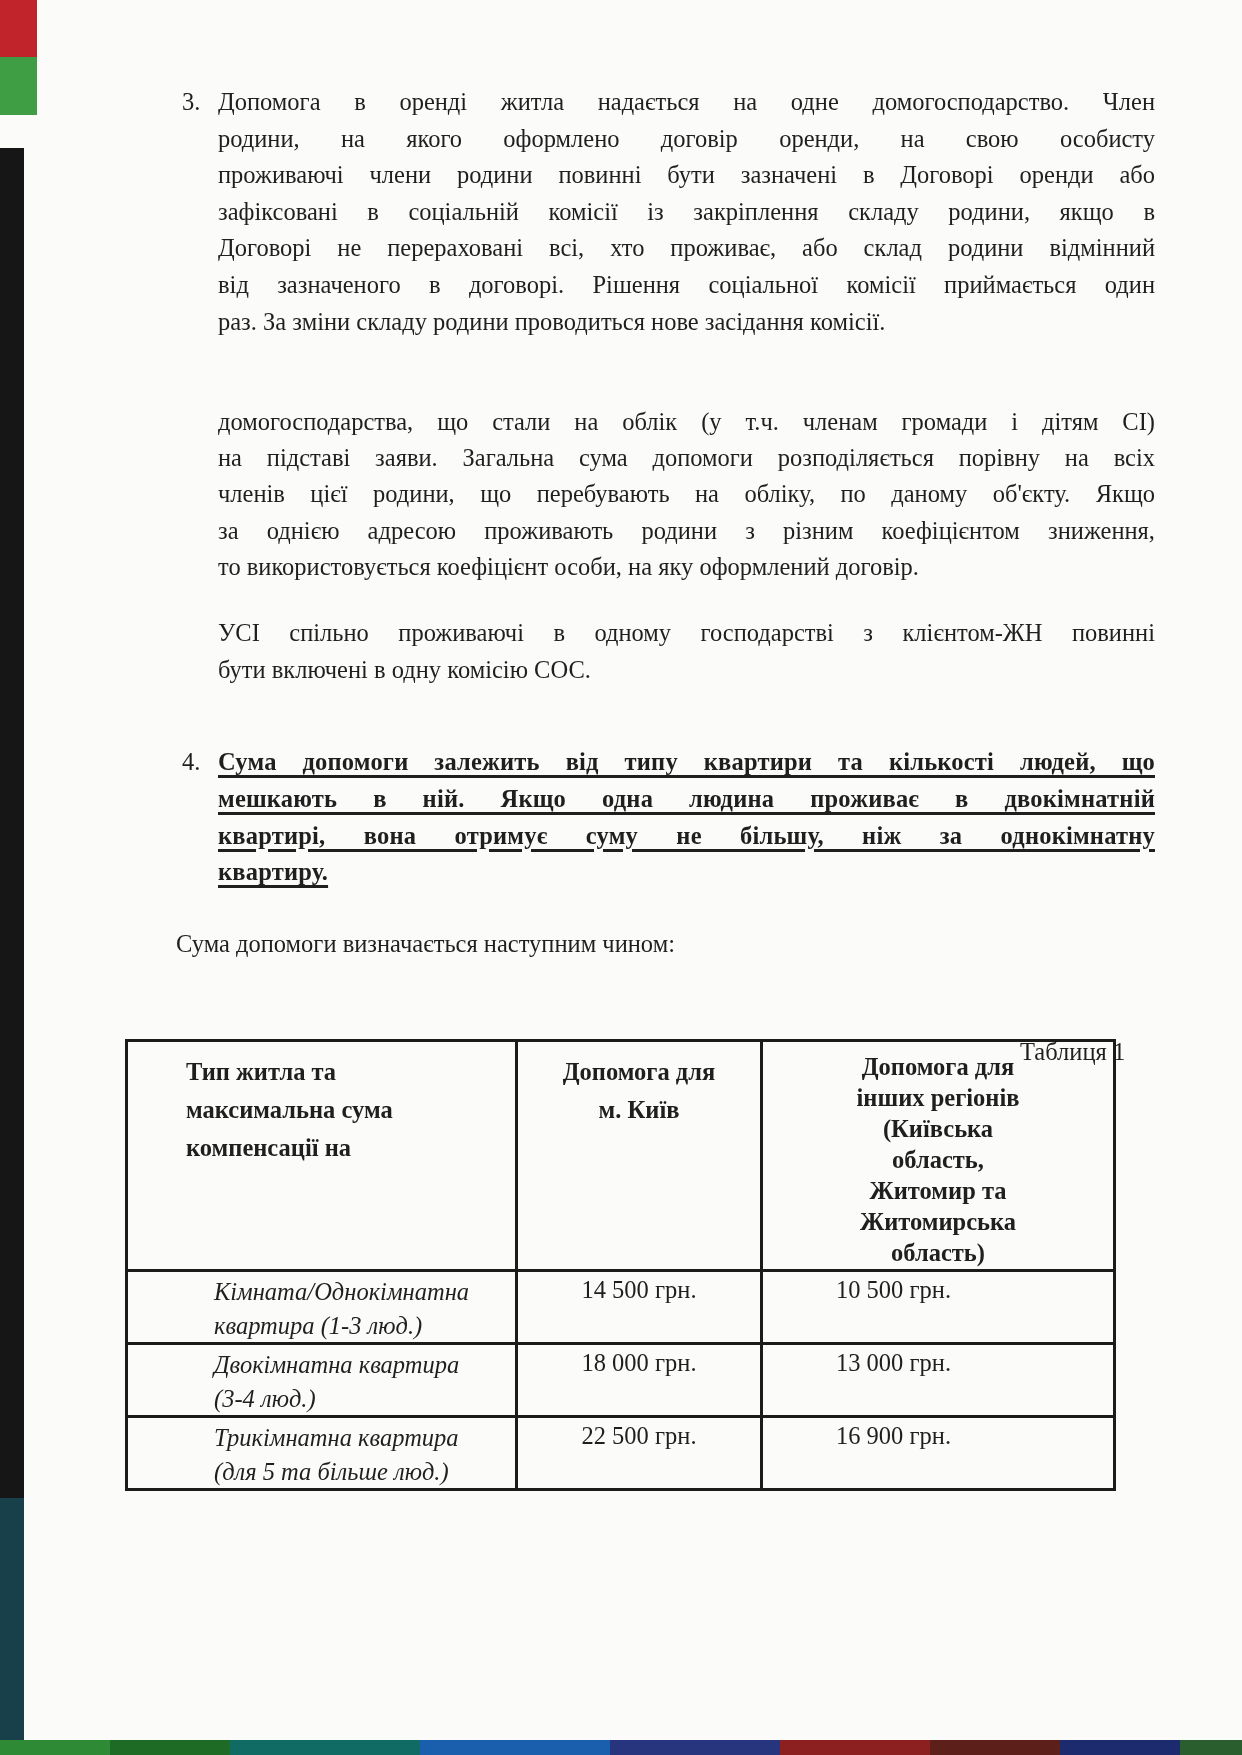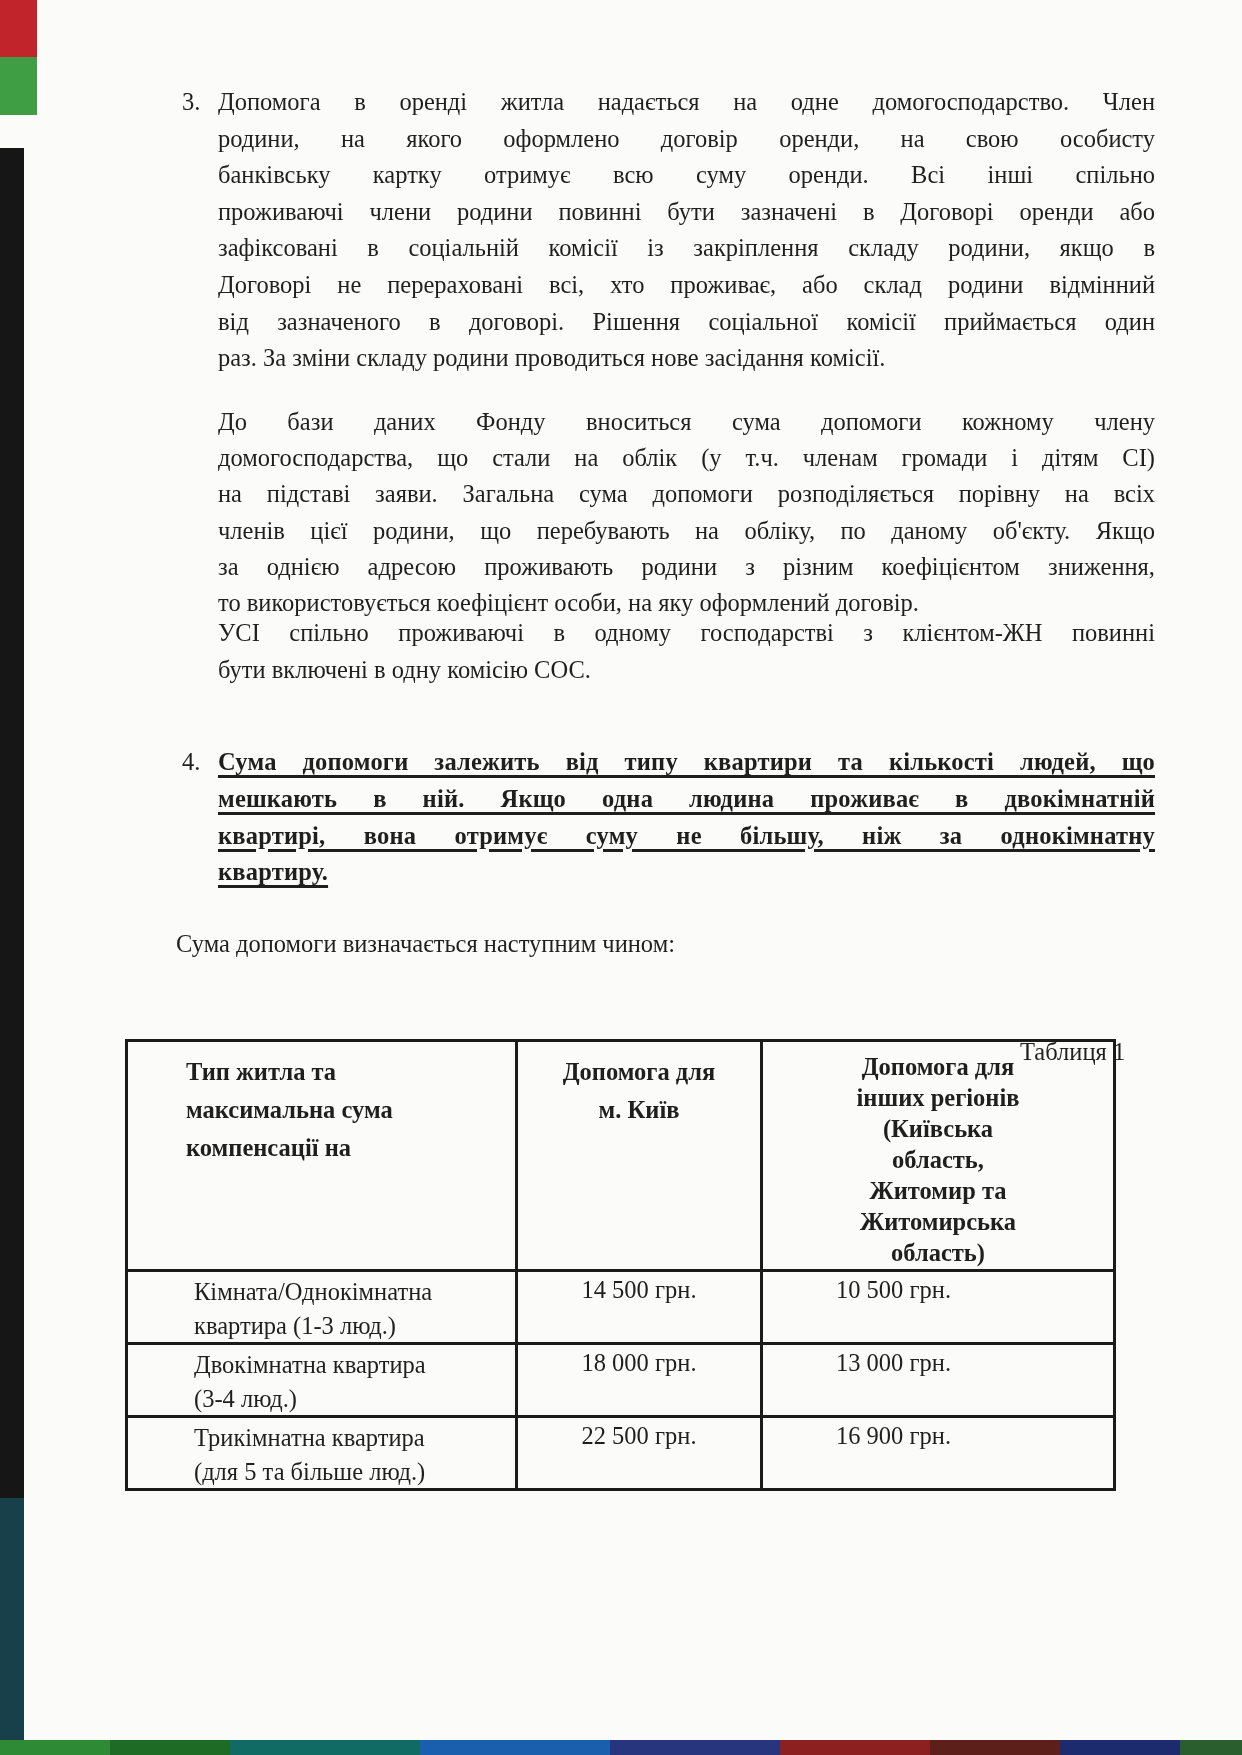--- a/index.html
+++ b/index.html
@@ -46,21 +46,21 @@
     border-radius: 14px;
   }
   table.tbl td { border: 3px solid #1b1b1b; vertical-align: top; overflow: hidden; }
   tr.hrow  { height: 230px; }
   tr.brow1 { height: 68px; }
   tr.brow2 { height: 66px; }
   tr.brow3 { height: 68px; }
   td.c1h { padding: 11px 10px 0 58px; font-weight: bold; line-height: 38px; }
   td.c2h { padding-top: 11px; font-weight: bold; line-height: 38px; text-align: center; }
   td.c3h { padding-top: 9px;  font-weight: bold; line-height: 31px; text-align: center; }
-  td.c1  { padding: 3px 8px 0 66px; line-height: 33.5px; }
+  td.c1  { padding: 3px 8px 0 86px; line-height: 33.5px; font-style: italic; }
   td.amt { text-align: center; line-height: 33px; }
   td.a3  { padding-right: 90px; }
   
   .art { position: absolute; }
   .art-red   { left: 0; top: 0;    width: 37px; height: 57px; }
   .art-green { left: 0; top: 57px; width: 37px; height: 58px; }
   .art-barU  { left: 0; top: 148px;  width: 24px; height: 1350px; }
   .art-barL  { left: 0; top: 1498px; width: 24px; height: 246px; }
   .faint-line { position: absolute; left: 0; top: 1747px; width: 1242px; height: 3px; }
   .bottom-strip {
@@ -71,30 +71,28 @@
 </style>
 </head>
 <body>
 
 <div class="page" style="background: rgb(251, 251, 249); color: rgb(31, 31, 31);">
 
   <div class="par p3">
     <span class="num">3.</span>
     <div class="jl">Допомога в оренді житла надається на одне домогосподарство. Член</div>
     <div class="jl">родини, на якого оформлено договір оренди, на свою особисту</div>
-    <div class="jl">банківську картку отримує всю суму оренди.  Всі інші спільно</div>
     <div class="jl">проживаючі члени родини повинні бути зазначені в Договорі оренди або</div>
     <div class="jl">зафіксовані в соціальній комісії із закріплення складу родини, якщо в</div>
     <div class="jl">Договорі не перераховані всі, хто проживає, або склад родини відмінний</div>
     <div class="jl">від зазначеного в договорі. Рішення соціальної комісії приймається один</div>
     <div class="ll">раз. За зміни складу родини проводиться нове засідання комісії.</div>
   </div>
 
   <div class="par pa">
-    <div class="jl">До бази даних Фонду вноситься сума допомоги кожному члену</div>
     <div class="jl">домогосподарства, що стали на облік (у т.ч. членам громади і дітям СІ)</div>
     <div class="jl">на підставі заяви. Загальна сума допомоги розподіляється порівну на всіх</div>
     <div class="jl">членів цієї родини, що перебувають на обліку, по даному об'єкту.  Якщо</div>
     <div class="jl">за однією адресою проживають родини з різним коефіцієнтом зниження,</div>
     <div class="ll">то використовується коефіцієнт особи, на яку оформлений договір.</div>
   </div>
 
   <div class="par pb">
     <div class="jl">УСІ спільно проживаючі в одному господарстві з клієнтом-ЖН повинні</div>
     <div class="ll">бути включені в одну комісію СОС.</div>

